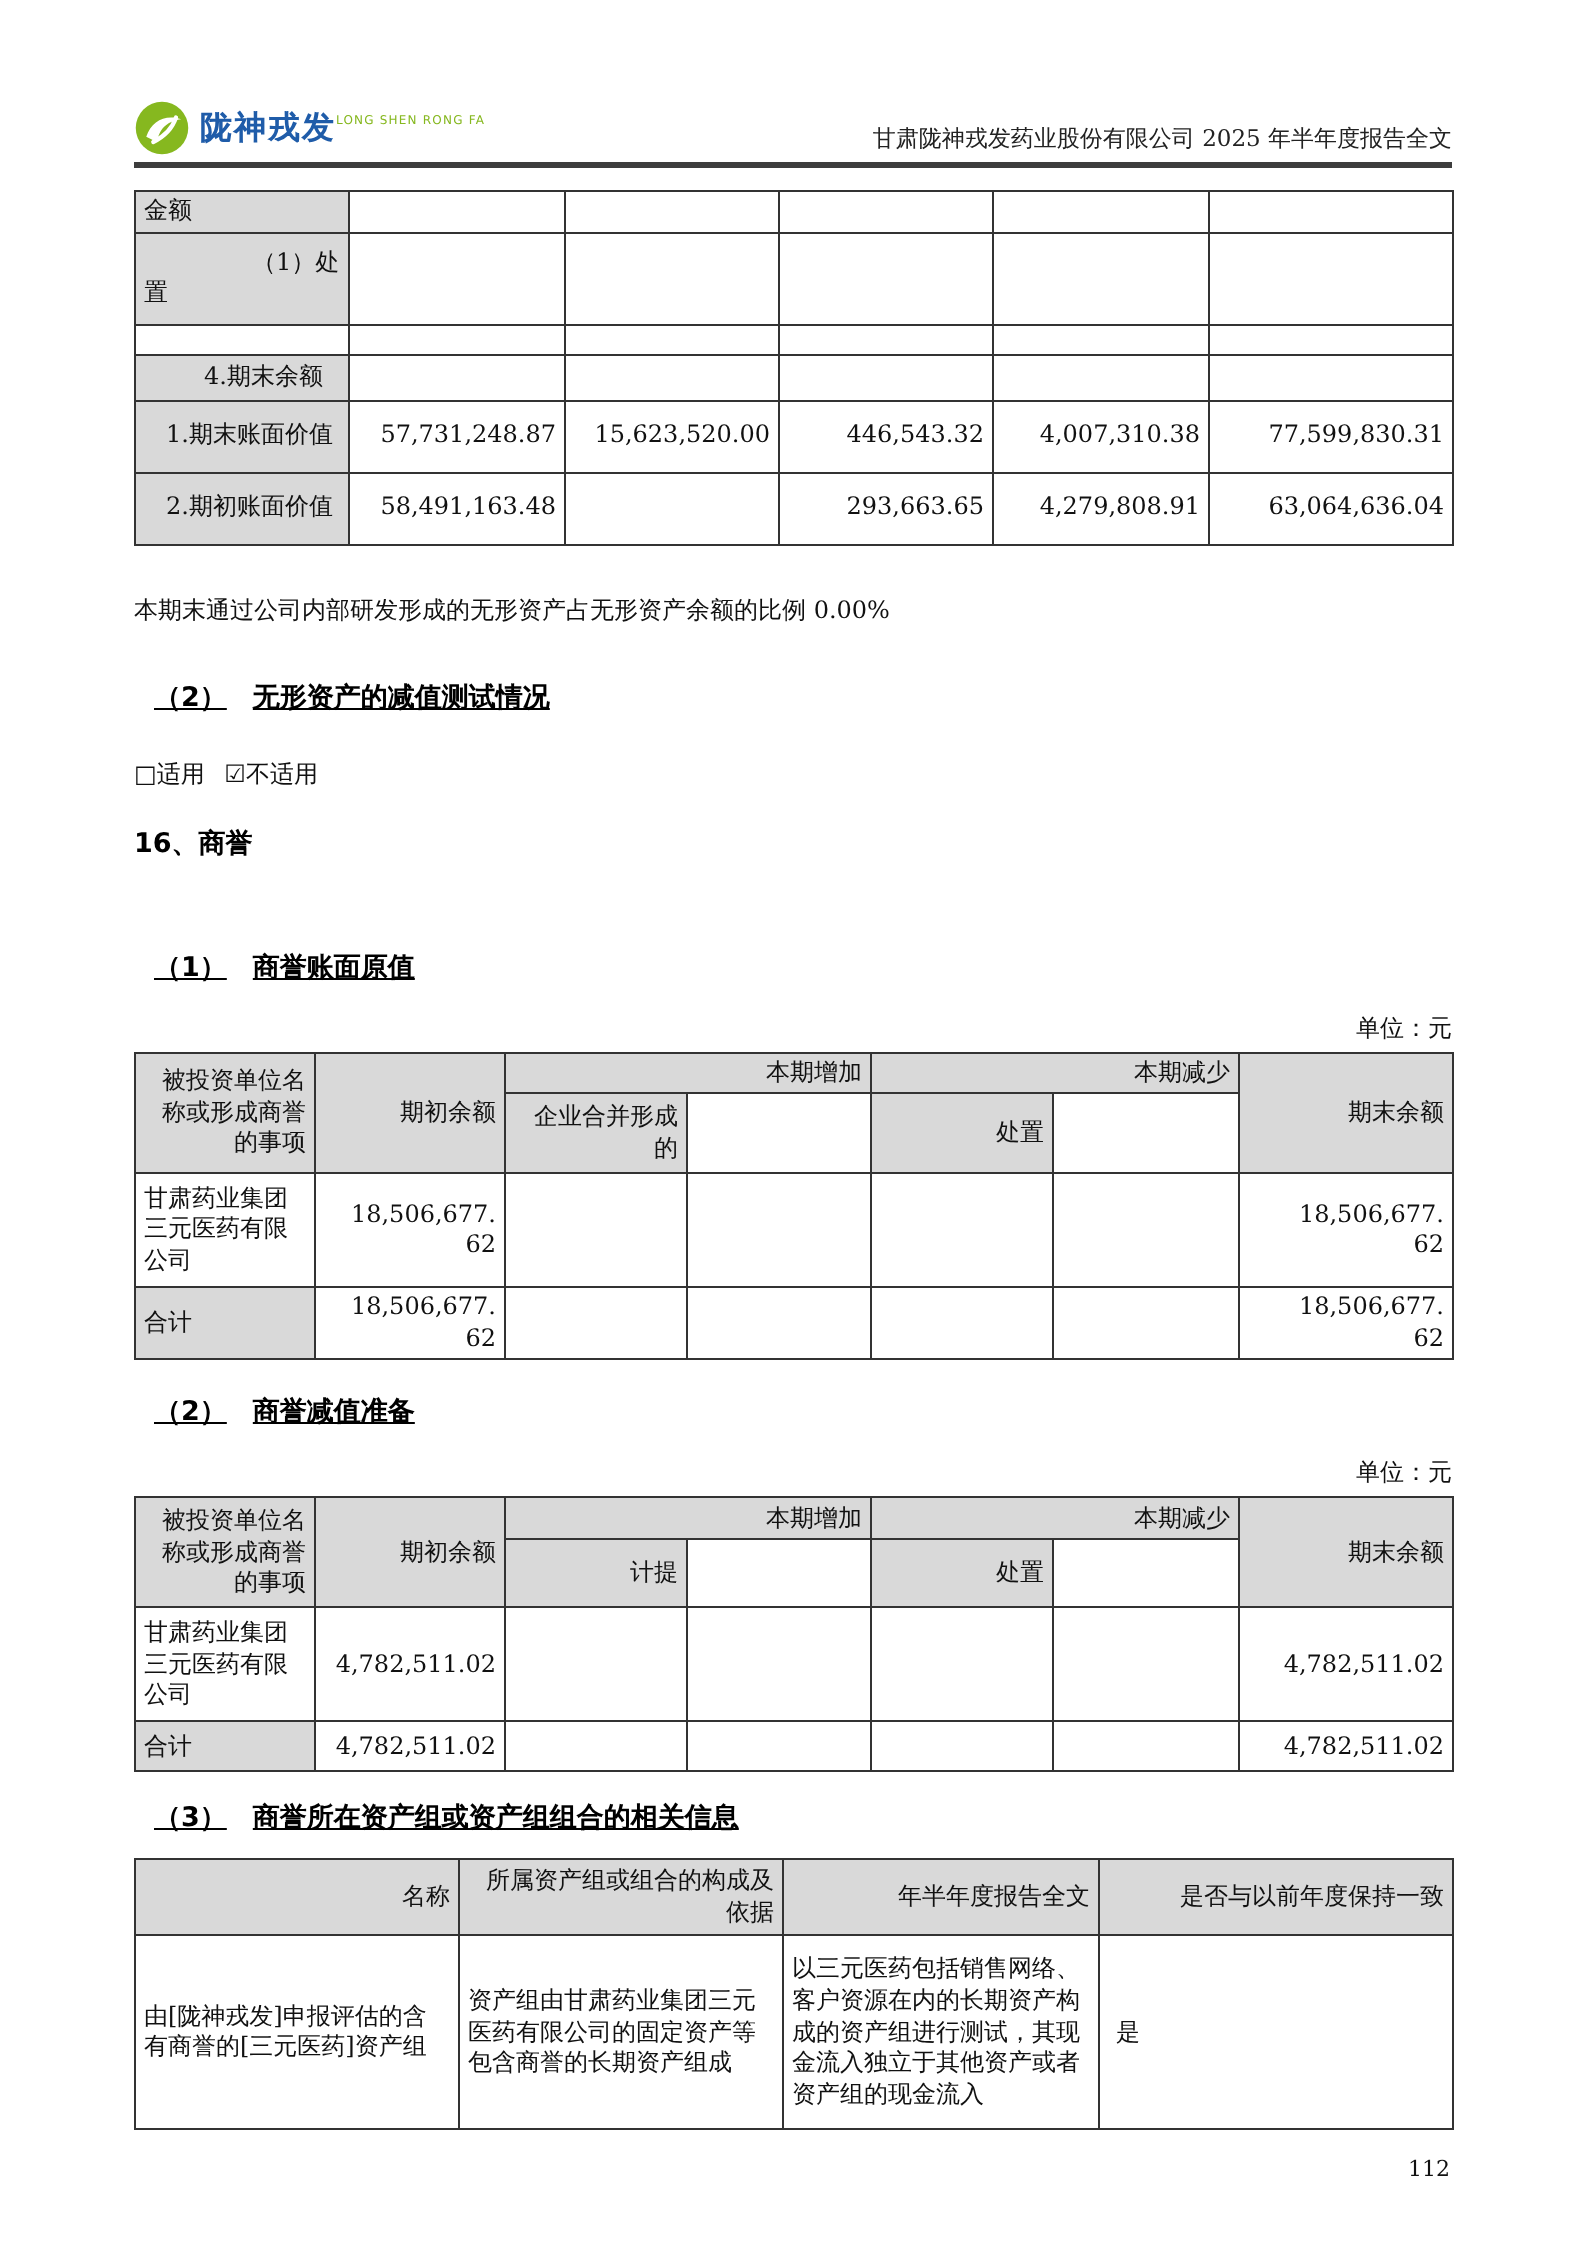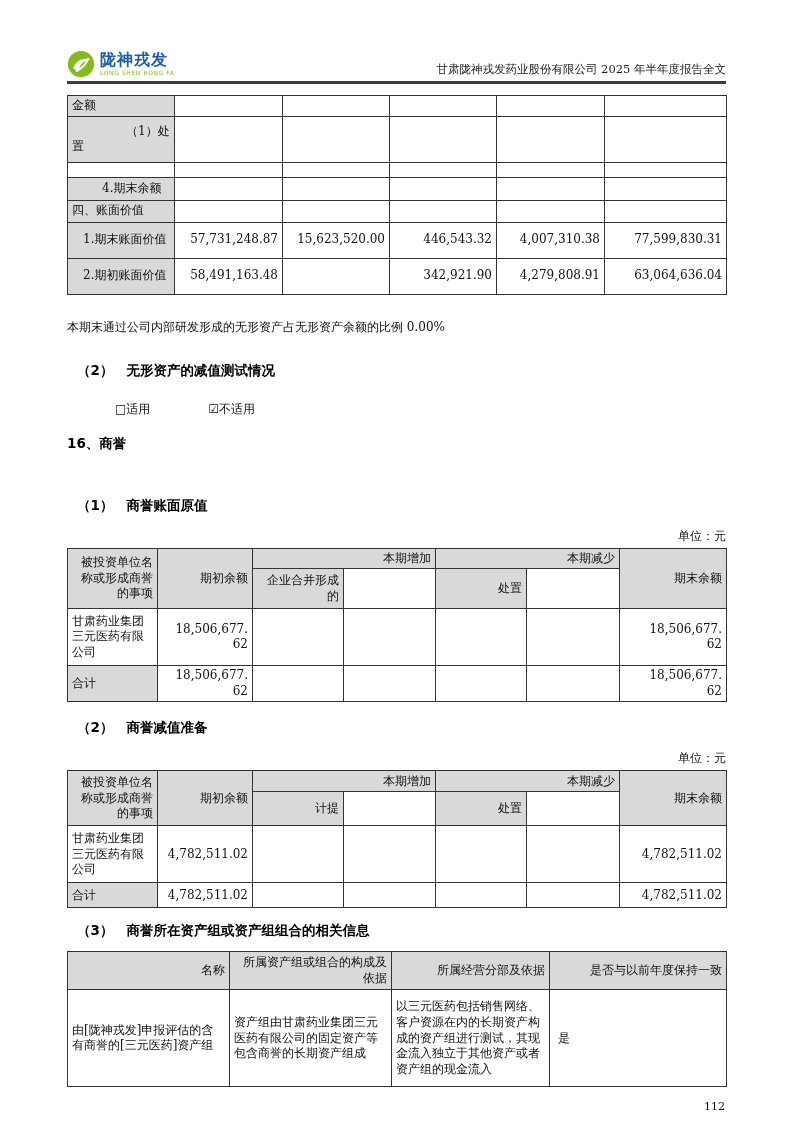--- a/index.html
+++ b/index.html
@@ -10,21 +10,21 @@
     padding:0 67px; overflow:hidden;
   }
   
   .header {
     height:84px; border-bottom:3px solid #3d3d3d;
     display:flex; justify-content:space-between; align-items:flex-end;
     padding-bottom:3px;
   }
   .logo { display:flex; align-items:center; gap:5px; }
   .logo-mark svg { display:block; }
-  .logo-text { display:flex; flex-direction:column; line-height:1; }
+  .logo-text { display:flex; flex-direction:row; line-height:1; }
   .logo-cn { font-family:"DejaVu Sans","Liberation Sans",sans-serif; font-weight:bold;
              font-size:16px; color:#1f5ca9; letter-spacing:1px; }
   .logo-en { font-size:6px; color:#86b81f; letter-spacing:0.6px; margin-top:2px;
              font-family:"DejaVu Sans","Liberation Sans",sans-serif; }
   .doc-title { font-size:11.5px; color:#222; padding-bottom:1px; }
 
   
   table { border-collapse:collapse; table-layout:fixed; width:659px; }
   td { border:1px solid #333; font-size:12px; line-height:1.3; padding:2px 4px;
        vertical-align:middle; overflow:hidden; }
@@ -35,25 +35,25 @@
   .force-wrap .num .v { max-width:80px; }
   .ind1 { text-indent:54px; }
   .ind2 { text-indent:30px; }
   .ind3 { text-indent:11px; }
 
   
   .t1 { margin-top:11px; }
   .note { margin-top:24px; font-size:12px; }
   .sec-h { font-family:"DejaVu Sans","Liberation Sans",sans-serif; font-weight:bold;
            font-size:13.5px; color:#000; }
-  .sub-h { padding-left:10px; }
+  .sub-h { padding-left:10px;text-decoration:underline; }
   .sub-h .h-num { margin-right:13px; }
   .h2 { margin-top:26px; }
   .applicability { margin-top:21px; font-size:12px; }
-  .applicability .pair { margin-right:6px;margin-left:48px; }
+  .applicability .pair { margin-right:6px; }
   .h15 { margin-top:17px; }
   .hg1 { margin-top:44px; }
   .unit { margin-top:13px; margin-bottom:3px; text-align:right; font-size:12px; }
   .hg2 { margin-top:17px; }
   .hg3 { margin-top:14px; }
   .t4 { margin-top:11px; }
   .page-num { margin-top:13px; text-align:right; font-size:11px; padding-right:1px; }
 </style>
 </head>
 <body>
@@ -112,41 +112,33 @@
           <td></td>
     </tr>
     <tr style="height:23px">
       <td class="gray ind2">4.期末余额</td>
       <td></td>
           <td></td>
           <td></td>
           <td></td>
           <td></td>
     </tr>
-    <tr style="height:22px">
-      <td class="gray">四、账面价值</td>
-      <td></td>
-          <td></td>
-          <td></td>
-          <td></td>
-          <td></td>
-    </tr>
     <tr style="height:36px">
       <td class="gray ind3">1.期末账面价值</td>
       <td class="num"><span class="v">57,731,248.87</span></td>
       <td class="num"><span class="v">15,623,520.00</span></td>
       <td class="num"><span class="v">446,543.32</span></td>
       <td class="num"><span class="v">4,007,310.38</span></td>
       <td class="num"><span class="v">77,599,830.31</span></td>
     </tr>
     <tr style="height:36px">
       <td class="gray ind3">2.期初账面价值</td>
       <td class="num"><span class="v">58,491,163.48</span></td>
       <td class="num"><span class="v"></span></td>
-      <td class="num"><span class="v">342,921.90</span></td>
+      <td class="num"><span class="v">293,663.65</span></td>
       <td class="num"><span class="v">4,279,808.91</span></td>
       <td class="num"><span class="v">63,064,636.04</span></td>
     </tr>
   </tbody>
     </table>
 
   <div class="note">本期末通过公司内部研发形成的无形资产占无形资产余额的比例 0.00%</div>
 
   <div class="sec-h sub-h h2">
     <span class="h-num">（2）</span><span>无形资产的减值测试情况</span>
@@ -269,21 +261,21 @@
     <colgroup>
         <col style="width:162px">
         <col style="width:162px">
         <col style="width:158px">
         <col style="width:177px">
       </colgroup>
     <tbody>
         <tr style="height:38px">
       <td class="gray center">名称</td>
       <td class="gray center">所属资产组或组合的构成及依据</td>
-      <td class="gray center">所属经营分部及依据</td>
+      <td class="gray center">年半年度报告全文</td>
       <td class="gray center">是否与以前年度保持一致</td>
     </tr>
     <tr style="height:97px">
       <td>由[陇神戎发]申报评估的含有商誉的[三元医药]资产组</td>
       <td>资产组由甘肃药业集团三元医药有限公司的固定资产等包含商誉的长期资产组成</td>
       <td>以三元医药包括销售网络、客户资源在内的长期资产构成的资产组进行测试，其现金流入独立于其他资产或者资产组的现金流入</td>
       <td style="padding-left:8px">是</td>
     </tr>
   </tbody>
     </table>

